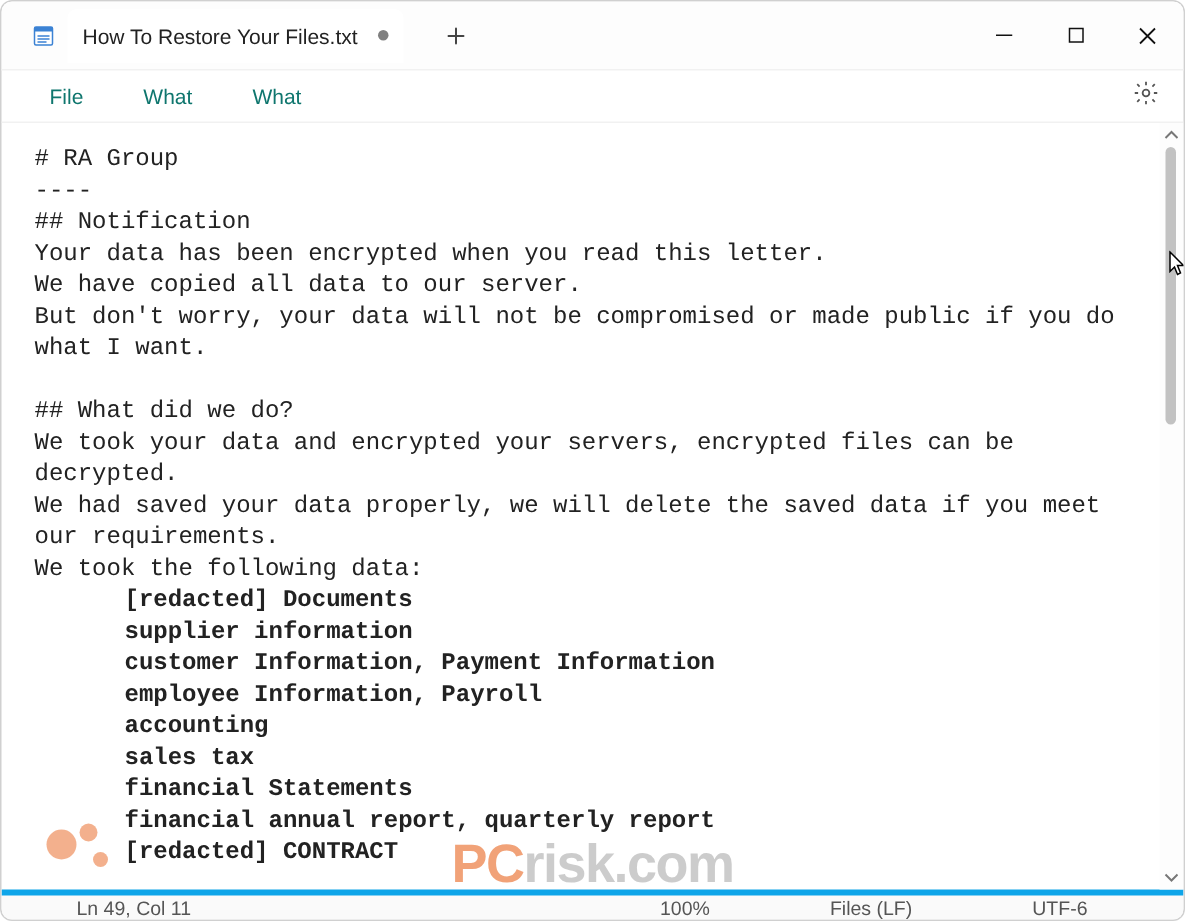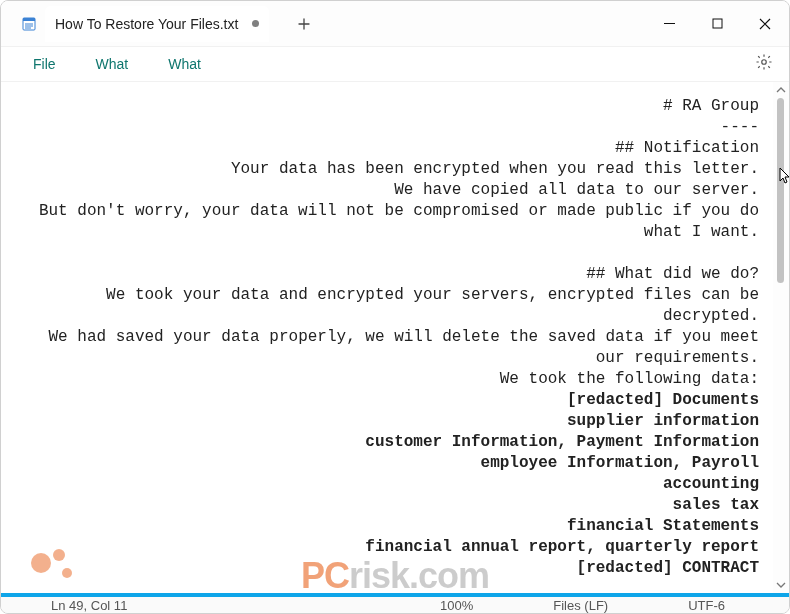--- a/index.html
+++ b/index.html
@@ -82,21 +82,20 @@
     width: 34px; height: 34px;
     display: flex; align-items: center; justify-content: center;
     color: #555;
   }
 
   
   .content-wrap {
     flex: 1;
     position: relative;
     display: flex;
-    text-align: right;
   }
   .editor {
     flex: 1;
     padding: 14px 14px 14px 22px;
     font-family: Consolas, "Courier New", monospace;
     font-size: 16px;
     line-height: 21px;
     color: #222;
     white-space: pre-wrap;
     word-break: break-word;

